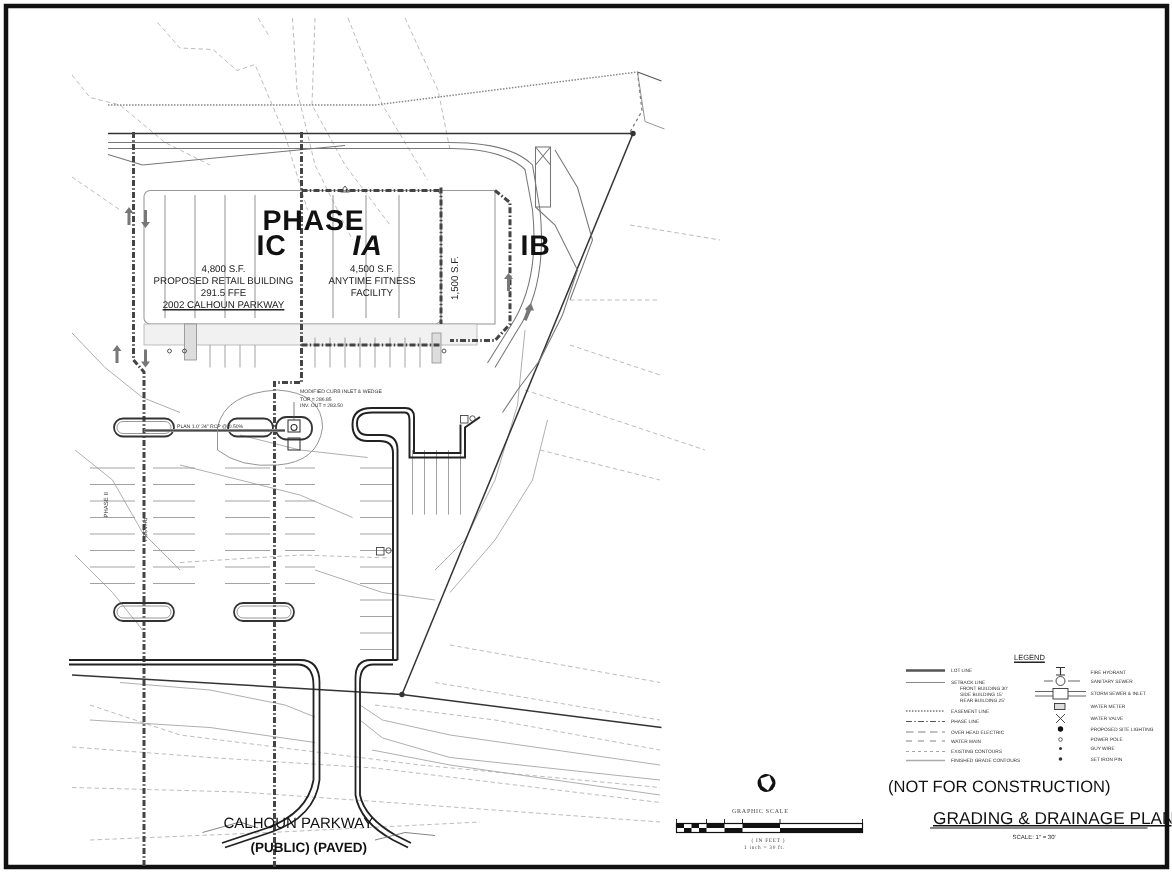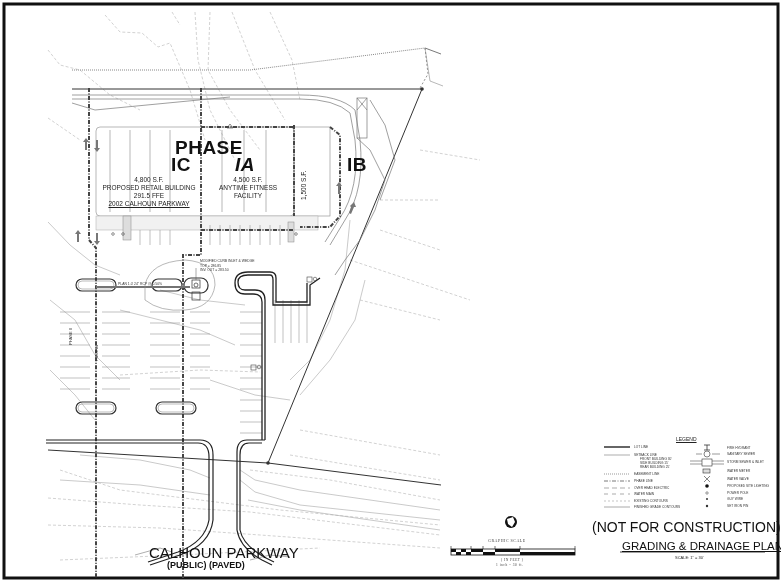--- a/index.html
+++ b/index.html
@@ -6,23 +6,23 @@
   body { width: 781px; height: 588px; position: relative; overflow: hidden; font-family: "Liberation Sans", sans-serif; }
   .sheet { position: absolute; left: 0; top: 0; width: 781px; height: 588px; }
   svg { position: absolute; left: 0; top: 0; }
   .lbl { position: absolute; color: #111; white-space: nowrap; font-family: "Liberation Sans", sans-serif; }
   .phase-big { font-weight: bold; font-size: 19px; letter-spacing: 0.5px; }
   .bldg-txt { font-size: 6.5px; text-align: center; line-height: 8px; color: #222; }
   .bldg-txt .u { text-decoration: underline; }
   .tiny { font-size: 3.4px; color: #333; }
   .legend-title { font-size: 5px; text-decoration: underline; color: #222; }
   .legend-item { font-size: 3.2px; color: #333; }
-  .street { font-size: 15px; color: #111; }
+  .street { font-size: 10px; color: #111; }
   .street-sub { font-size: 9px; color: #111; }
-  .nfc { font-size: 14px; color: #111; }
+  .nfc { font-size: 11px; color: #111; }
   .plan-title { font-size: 11.5px; color: #111; text-decoration: underline; }
   .scale-note { font-size: 4px; color: #222; }
   .gs { font-size: 4px; color: #444; letter-spacing: 0.5px; font-family: "Liberation Serif", serif; }
 </style>
 </head>
 <body>
 
 <div class="sheet">
 
 <svg width="781" height="588" viewBox="0 0 781 588">

